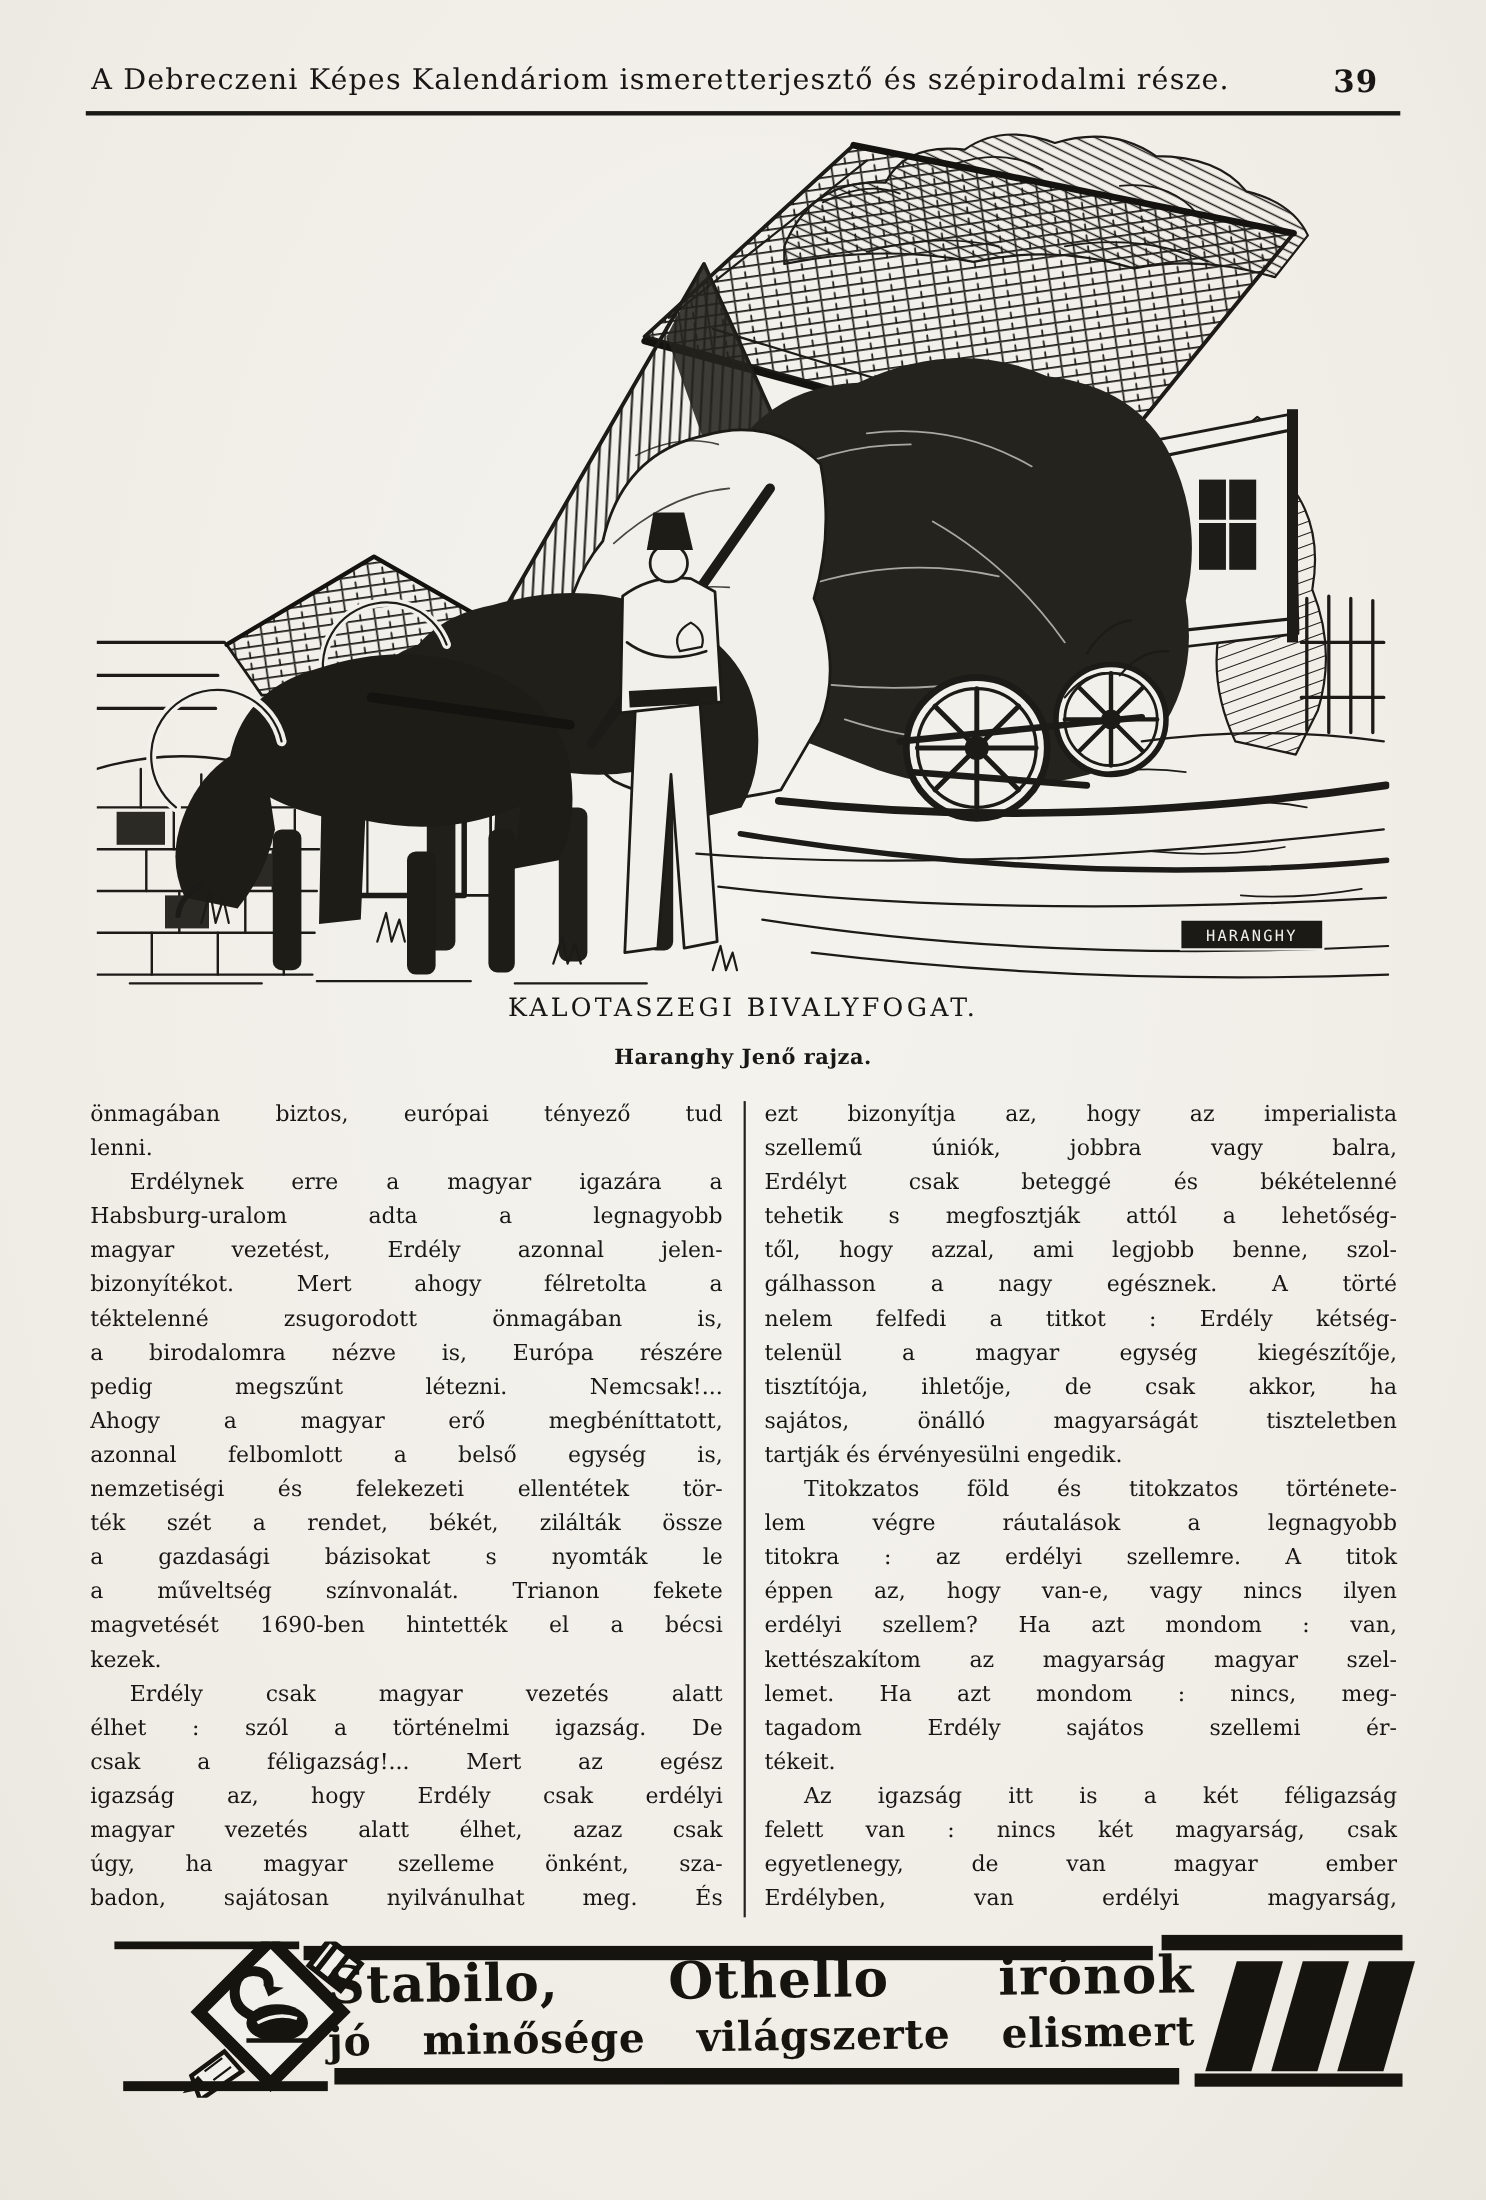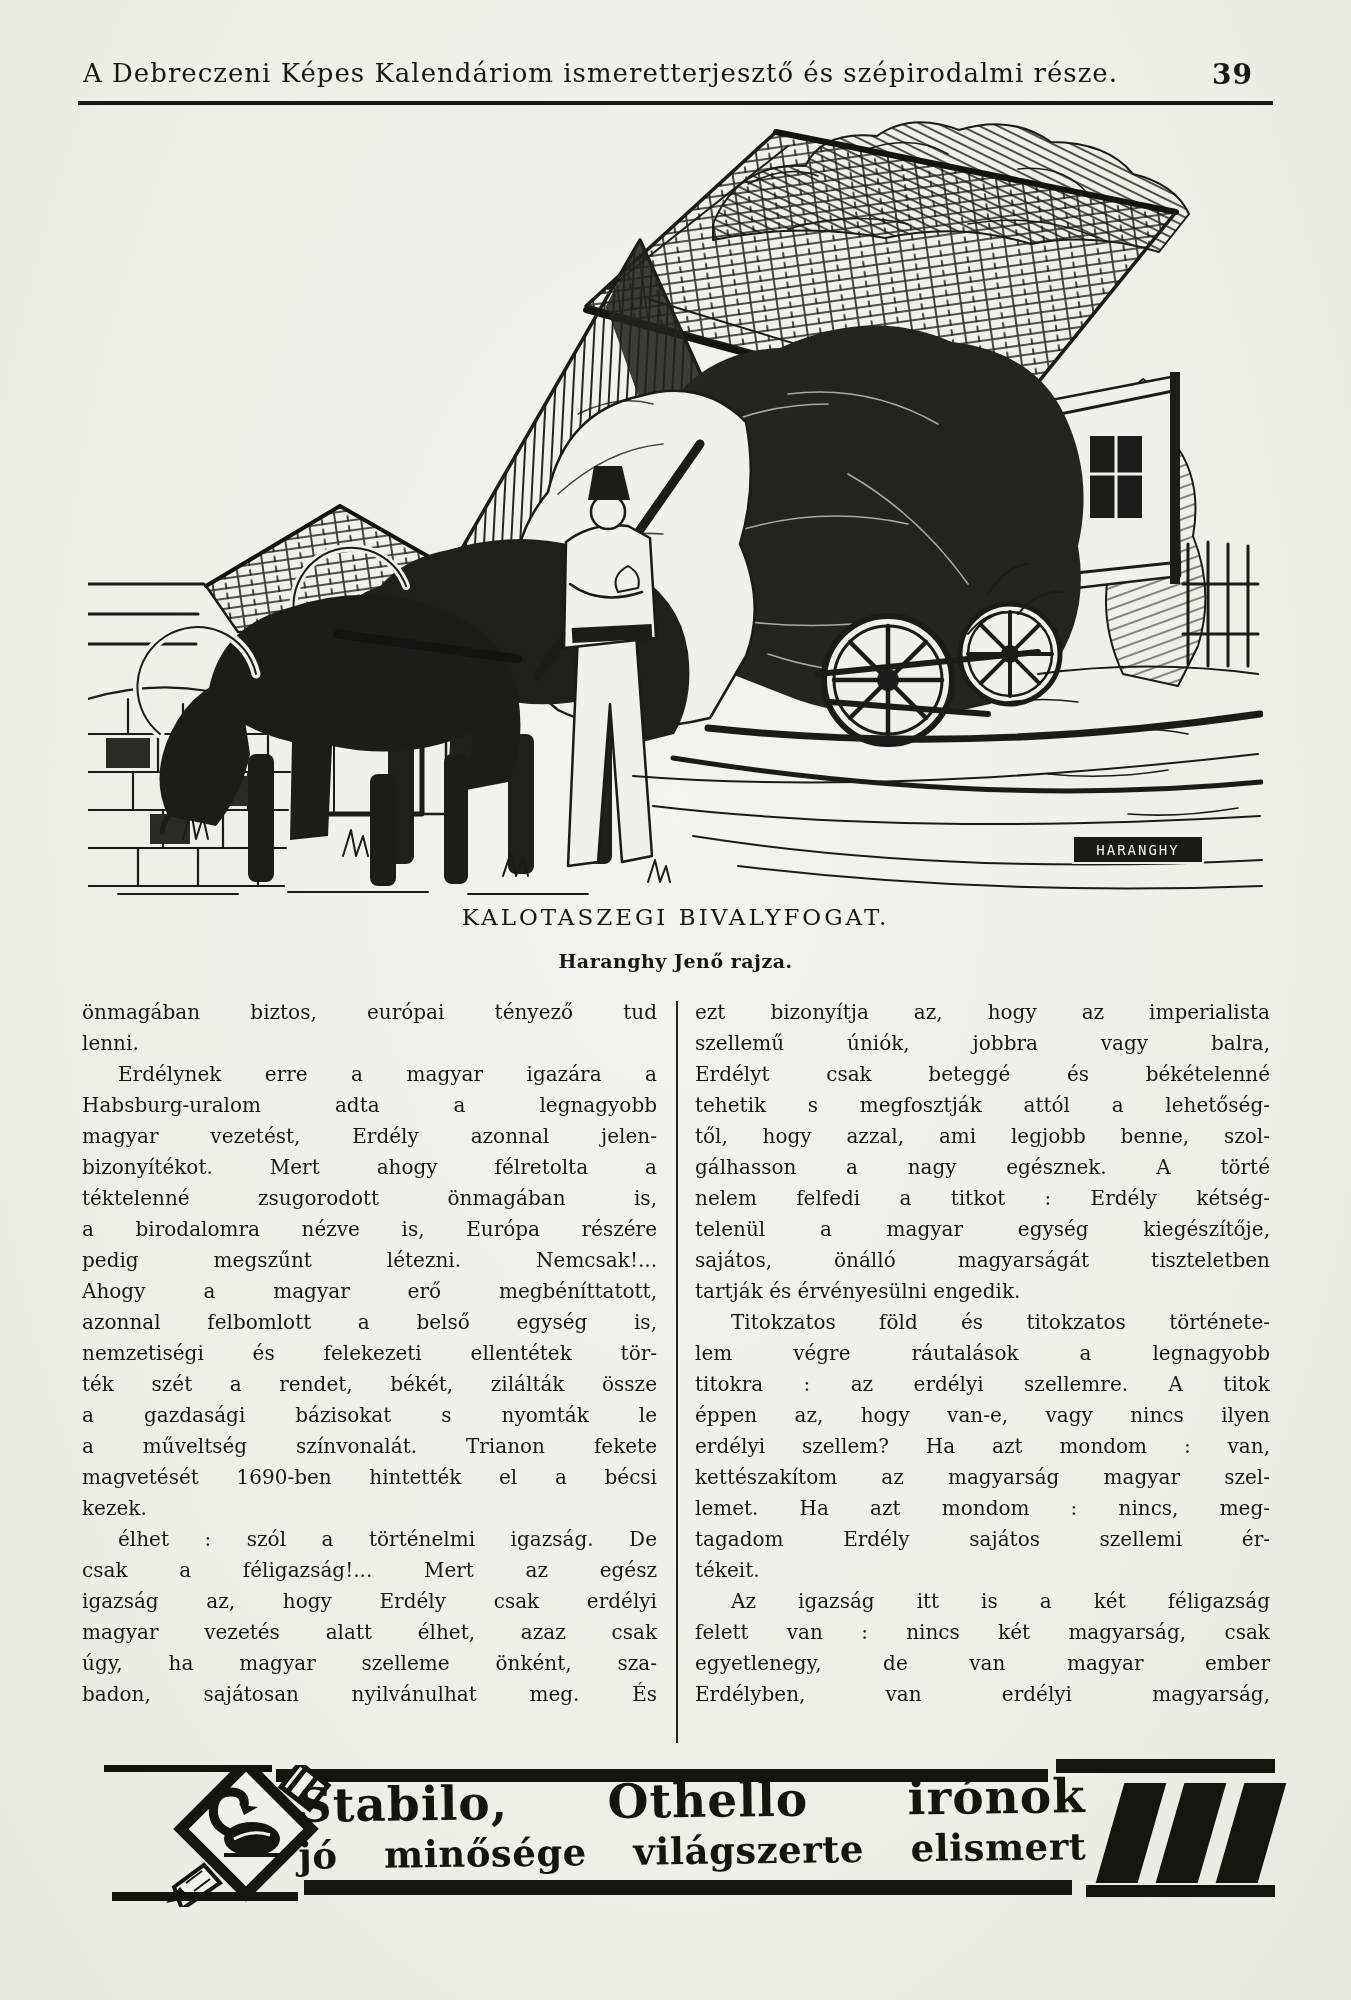--- a/index.html
+++ b/index.html
@@ -226,39 +226,41 @@
           <div class="line">Ahogy a magyar erő megbéníttatott,</div>
           <div class="line">azonnal felbomlott a belső egység is,</div>
           <div class="line">nemzetiségi és felekezeti ellentétek tör-</div>
           <div class="line">ték szét a rendet, békét, zilálták össze</div>
           <div class="line">a gazdasági bázisokat s nyomták le</div>
           <div class="line">a műveltség színvonalát. Trianon fekete</div>
           <div class="line">magvetését 1690-ben hintették el a bécsi</div>
           <div class="line">kezek.</div>
         </div>
       <div class="para indent cont">
+          <div class="line">Erdély csak magyar vezetés alatt</div>
           <div class="line">élhet : szól a történelmi igazság. De</div>
           <div class="line">csak a féligazság!... Mert az egész</div>
           <div class="line">igazság az, hogy Erdély csak erdélyi</div>
           <div class="line">magyar vezetés alatt élhet, azaz csak</div>
           <div class="line">úgy, ha magyar szelleme önként, sza-</div>
           <div class="line">badon, sajátosan nyilvánulhat meg. És</div>
         </div>
     </div>
     <div class="col-divider"></div>
     <div class="col right">
       <div class="para">
           <div class="line">ezt bizonyítja az, hogy az imperialista</div>
           <div class="line">szellemű úniók, jobbra vagy balra,</div>
           <div class="line">Erdélyt csak beteggé és békételenné</div>
           <div class="line">tehetik s megfosztják attól a lehetőség-</div>
           <div class="line">től, hogy azzal, ami legjobb benne, szol-</div>
           <div class="line">gálhasson a nagy egésznek. A törté</div>
           <div class="line">nelem felfedi a titkot : Erdély kétség-</div>
           <div class="line">telenül a magyar egység kiegészítője,</div>
+          <div class="line">tisztítója, ihletője, de csak akkor, ha</div>
           <div class="line">sajátos, önálló magyarságát tiszteletben</div>
           <div class="line">tartják és érvényesülni engedik.</div>
         </div>
       <div class="para indent">
           <div class="line">Titokzatos föld és titokzatos története-</div>
           <div class="line">lem végre ráutalások a legnagyobb</div>
           <div class="line">titokra : az erdélyi szellemre. A titok</div>
           <div class="line">éppen az, hogy van-e, vagy nincs ilyen</div>
           <div class="line">erdélyi szellem? Ha azt mondom : van,</div>
           <div class="line">kettészakítom az magyarság magyar szel-</div>

